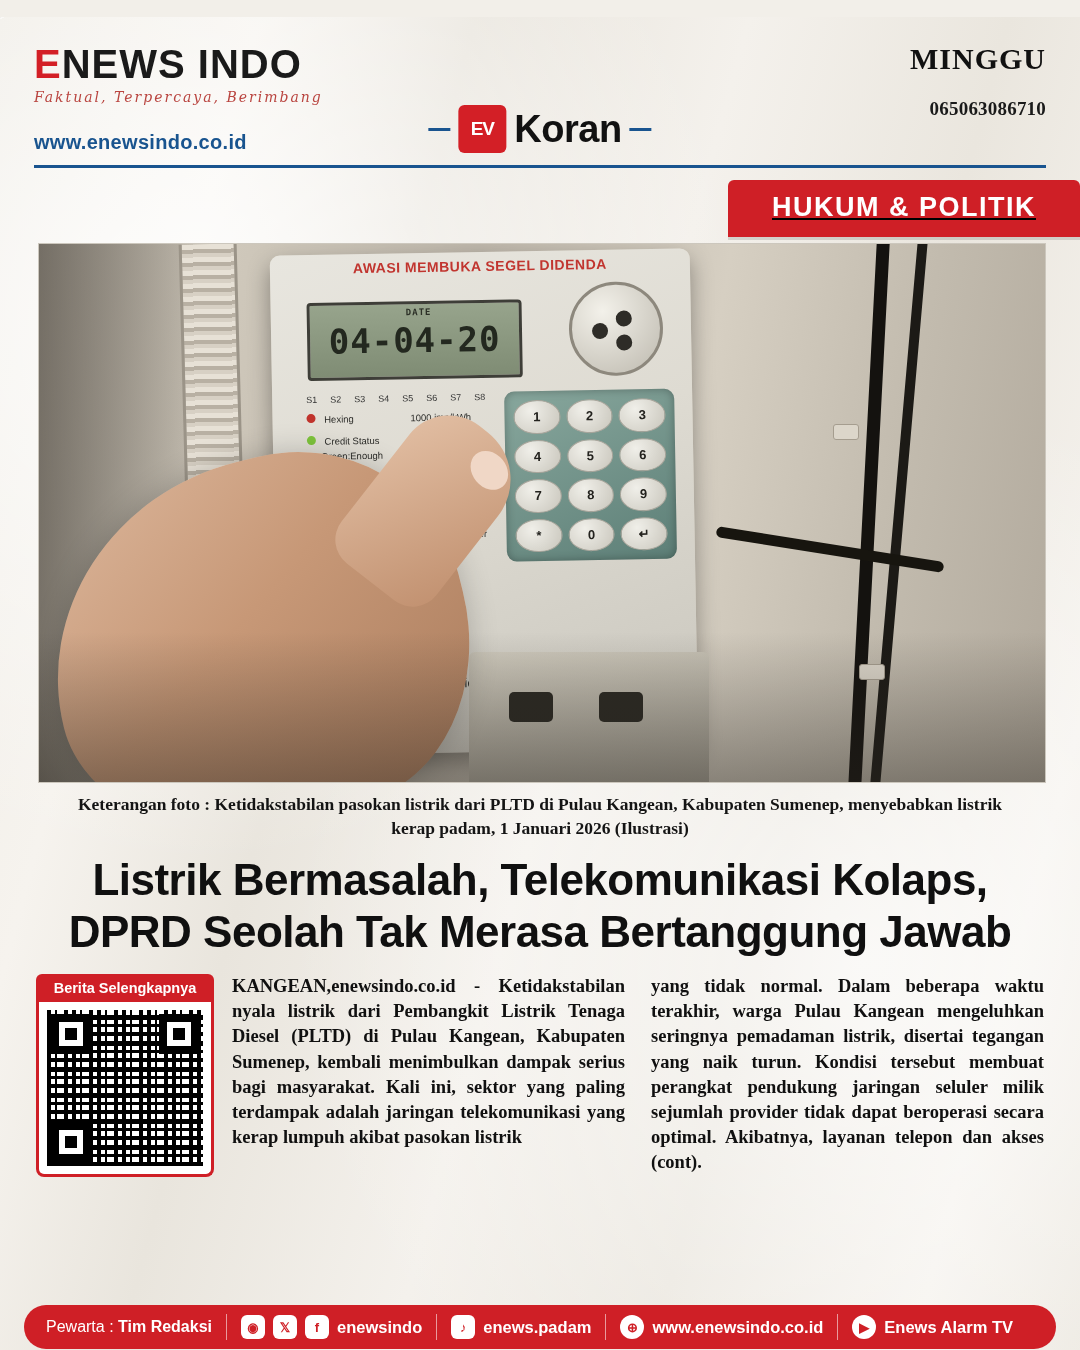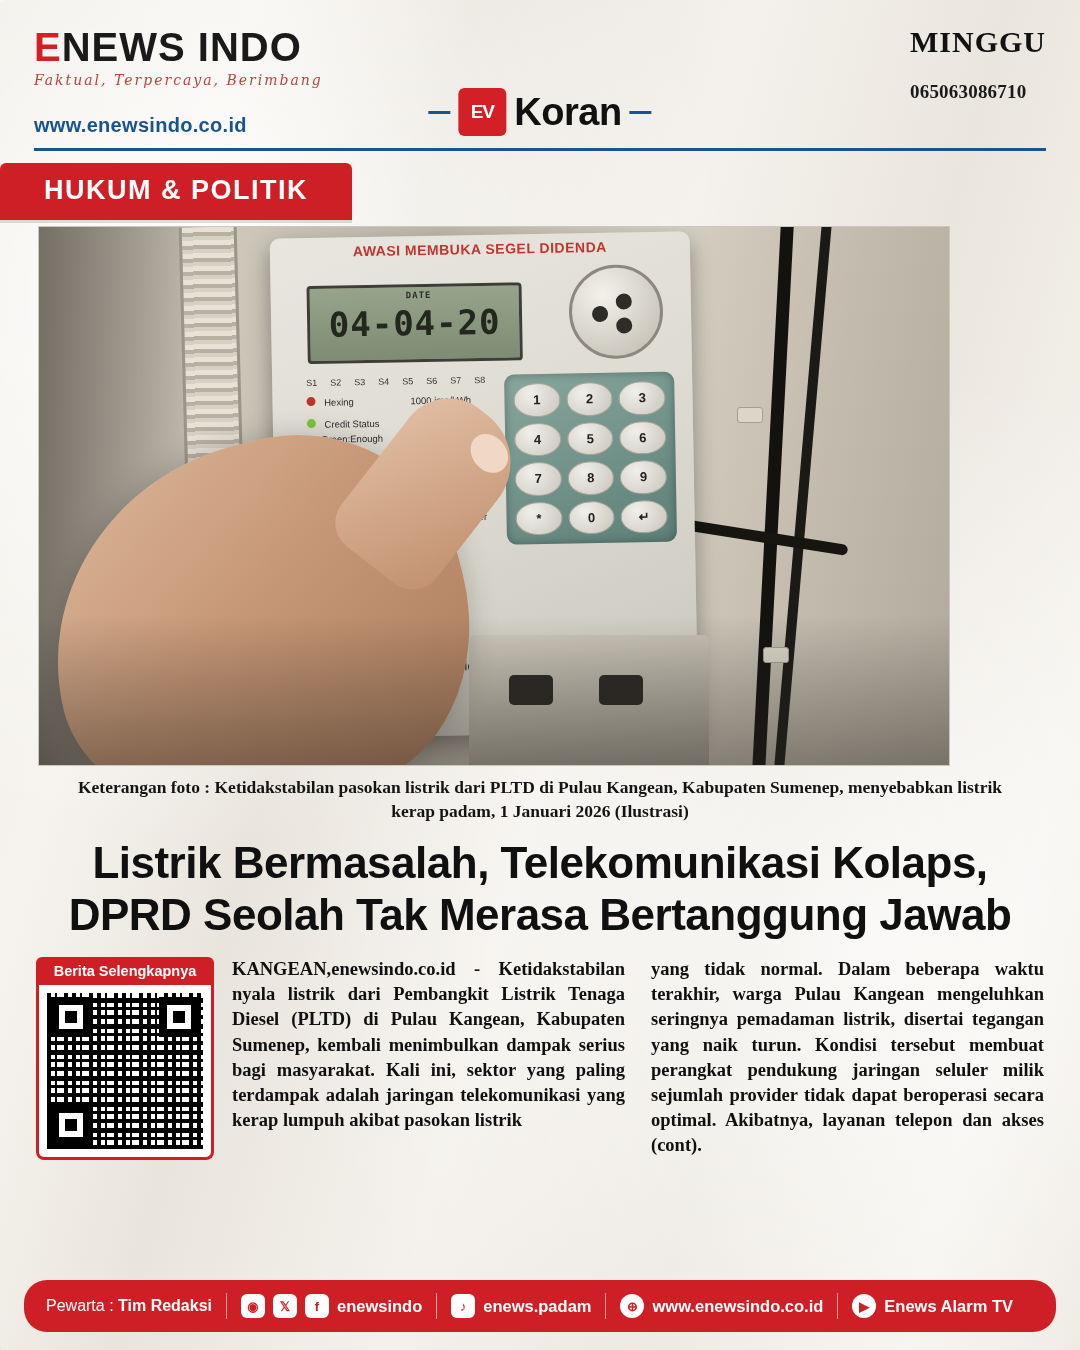--- a/index.html
+++ b/index.html
@@ -28,20 +28,21 @@
     pointer-events: none;
   }
 
   
   .header {
     position: relative;
     padding: 25px 34px 8px 34px;
     display: flex;
     justify-content: space-between;
     align-items: flex-start;
+    margin-top: 17px;
   }
   .brand-block { position: relative; z-index: 3; }
   .brand-title {
     font-size: 40px;
     font-weight: 800;
     letter-spacing: 1px;
     color: #1a1a1a;
   }
   .brand-title .e { color: #d31f26; }
   .brand-tagline {
@@ -54,20 +55,21 @@
     text-align: center;
   }
   .brand-url {
     margin-top: 26px;
     font-size: 20px;
     font-weight: 700;
     color: #19548f;
     letter-spacing: 0.3px;
   }
   .date-block {
+    text-align: right;
     font-family: "Liberation Serif", serif;
     color: #111;
     position: relative;
     z-index: 3;
   }
   .date-day {
     font-size: 30px;
     font-weight: 700;
     letter-spacing: 1px;
   }
@@ -124,21 +126,22 @@
     font-weight: 700;
     color: #111;
     letter-spacing: -0.5px;
   }
 
   
   .category-wrap {
     position: relative;
     margin-top: 18px;
     display: flex;
-    justify-content: flex-start;
+    justify-content: flex-end;
+    text-decoration: underline;
   }
   .category {
     position: relative;
     background: #cf1f26;
     color: #fff;
     font-size: 27px;
     font-weight: 800;
     letter-spacing: 1.5px;
     padding: 12px 44px 14px 44px;
     border-radius: 6px 6px 0 0;
@@ -155,21 +158,21 @@
   .category::before { left: -16px; transform: skewY(18deg); }
   .category::after  { right: -16px; transform: skewY(-18deg); }
 
   
   .photo-wrap {
     margin: 6px 38px 0 38px;
     position: relative;
   }
   .photo {
     position: relative;
-    width: 912px;
+    width: 1008px;
     height: 540px;
     overflow: hidden;
     background: #8d8c88;
     border: 1px solid #ccc7bd;
   }
   
   .wall {
     position: absolute; inset: 0;
     background:
       linear-gradient(100deg, #b9b2a6 0%, #cfc8bb 18%, #bdb6aa 40%, #d6cfc2 63%, #c2bbae 82%, #b2aa9d 100%);
@@ -415,21 +418,21 @@
     line-height: 1.36;
     text-align: justify;
     color: #101010;
     hyphens: auto;
   }
 
   
   .footer {
     position: absolute;
     left: 24px; right: 24px; bottom: 18px;
-    height: 52px;
+    height: 44px;
     background: #cf1f26;
     border-radius: 23px;
     display: flex;
     align-items: center;
     padding: 0 22px;
     color: #fff;
     gap: 14px;
   }
   .pewarta { font-size: 16px; }
   .pewarta b { font-weight: 800; }

